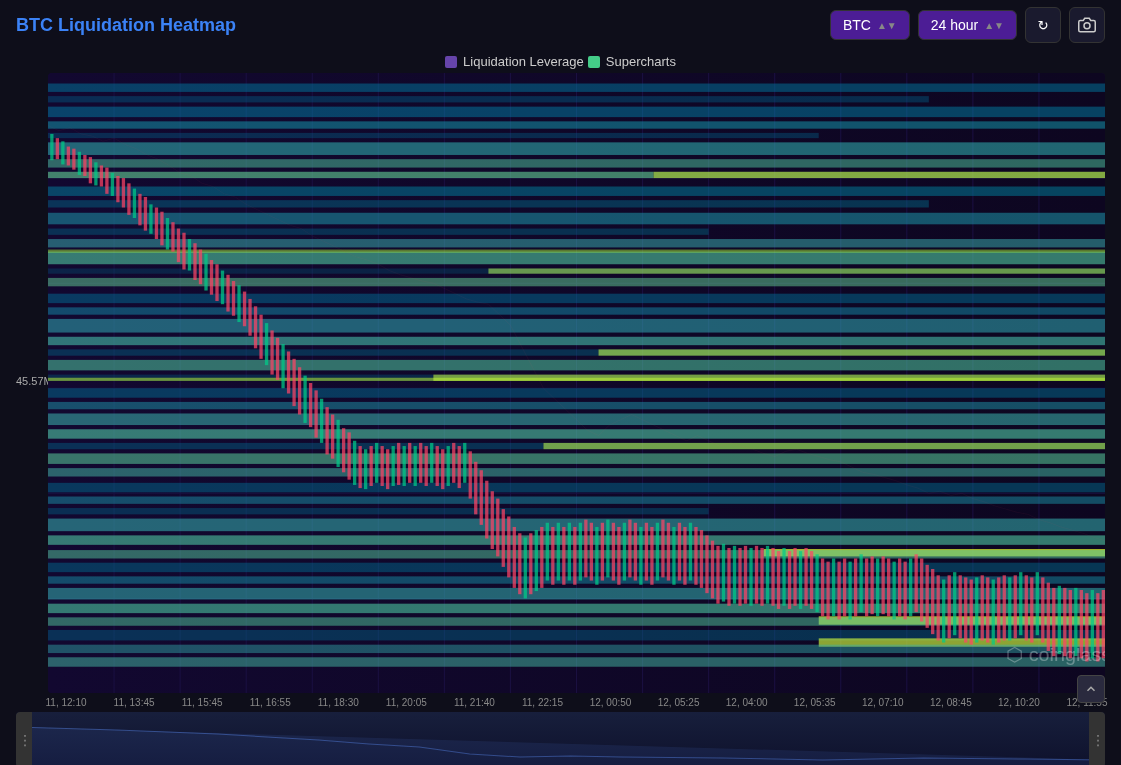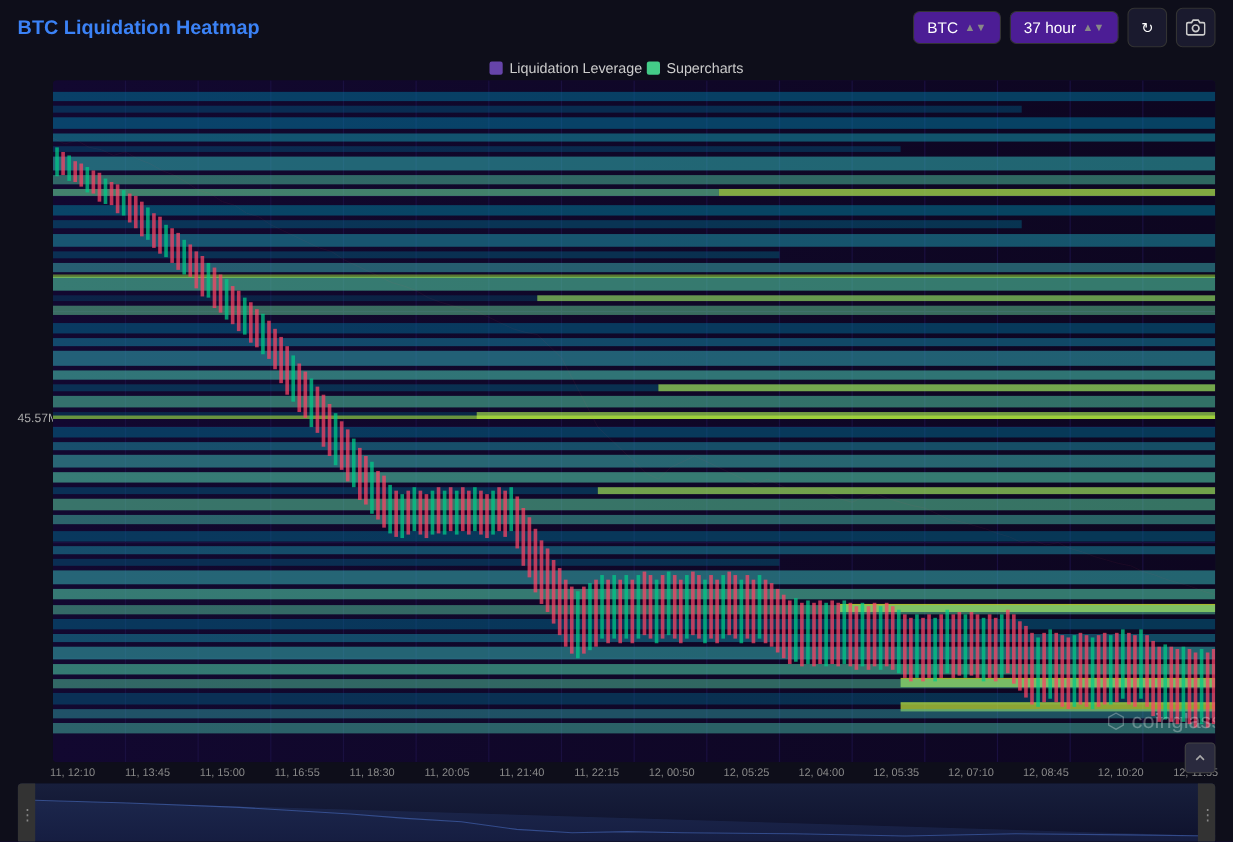--- a/index.html
+++ b/index.html
@@ -239,21 +239,21 @@
 <body>
 
 <div class="header">
   <div class="title">BTC Liquidation Heatmap</div>
   <div class="controls">
     <button class="select-btn">
       <span>BTC</span>
       <span class="arrow">▲▼</span>
     </button>
     <button class="select-btn">
-      <span>37 hour</span>
+      <span>24 hour</span>
       <span class="arrow">▲▼</span>
     </button>
     <button class="icon-btn">
       <span>↻</span>
     </button>
     <button class="icon-btn">
       <svg width="18" height="18" viewBox="0 0 24 24" fill="none" stroke="#ccc" stroke-width="2">
         <path d="M23 19a2 2 0 0 1-2 2H3a2 2 0 0 1-2-2V8a2 2 0 0 1 2-2h4l2-3h6l2 3h4a2 2 0 0 1 2 2z"></path>
         <circle cx="12" cy="13" r="4"></circle>
       </svg>
@@ -596,21 +596,21 @@
         <text x="870" y="560" font-size="18" fill="rgba(255,255,255,0.3)" font-family="sans-serif">⬡ coinglass</text>
       </svg>
     </div>
 
   </div>
 </div>
 
 <div class="x-axis">
   <span class="x-label">11, 12:10</span>
   <span class="x-label">11, 13:45</span>
-  <span class="x-label">11, 15:00</span>
+  <span class="x-label">11, 15:45</span>
   <span class="x-label">11, 16:55</span>
   <span class="x-label">11, 18:30</span>
   <span class="x-label">11, 20:05</span>
   <span class="x-label">11, 21:40</span>
   <span class="x-label">11, 22:15</span>
   <span class="x-label">12, 00:50</span>
   <span class="x-label">12, 05:25</span>
   <span class="x-label">12, 04:00</span>
   <span class="x-label">12, 05:35</span>
   <span class="x-label">12, 07:10</span>

